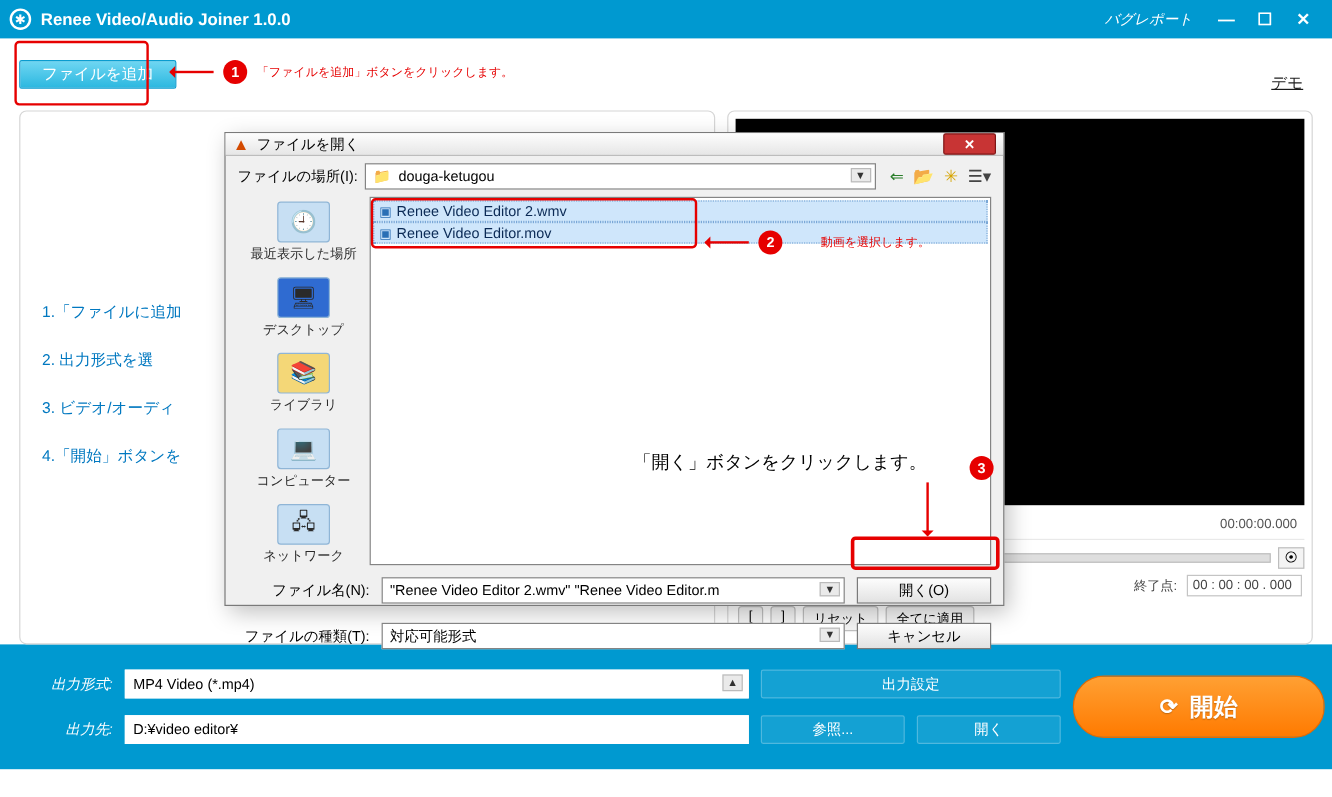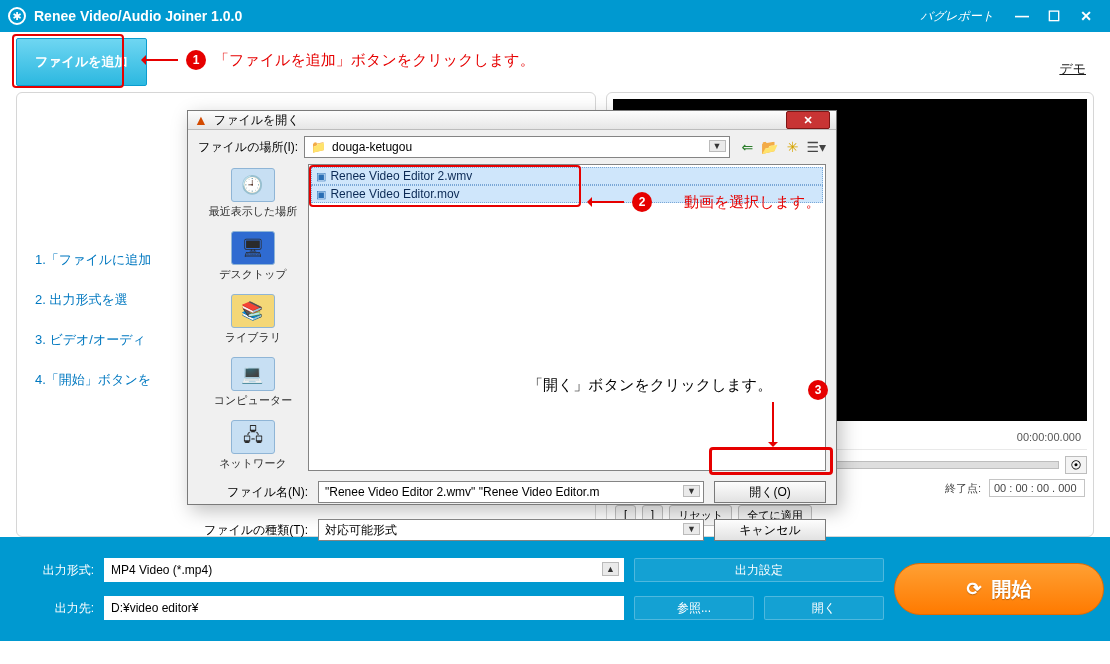--- a/index.html
+++ b/index.html
@@ -42,27 +42,27 @@
 
   
   .toolbar-row {
     height: 60px;
     display: flex;
     align-items: center;
     padding: 0 16px;
     position: relative;
   }
   .add-file-btn {
-    height: 48px;
+    height: 24px;
     padding: 0 18px;
     background: linear-gradient(#6fd6f2, #2cb8e0);
     color: #fff;
     border: 1px solid #0a9ccf;
     font-size: 13px;
-    font-weight: bold;
+    font-weight: normal;
     display: flex; align-items: center;
     border-radius: 2px;
   }
   .add-file-redbox {
     position: absolute;
     left: 12px; top: 2px;
     width: 112px; height: 54px;
     border: 2px solid #e60000;
     border-radius: 4px;
     pointer-events: none;
@@ -83,21 +83,21 @@
     position: absolute; left: -6px; top: -4px;
     border: 5px solid transparent;
     border-right-color: #e60000;
   }
   .red-circle {
     width: 20px; height: 20px; border-radius: 50%;
     background: #e60000; color: #fff;
     display: flex; align-items: center; justify-content: center;
     font-size: 12px; font-weight: bold;
   }
-  .ann-text { color: #e60000; font-size: 15px; white-space: nowrap; }
+  .ann-text { color: #e60000; font-size: 10px; white-space: nowrap; }
   .demo-link {
     position: absolute;
     right: 24px; top: 28px;
     color: #1a1a1a;
     text-decoration: underline;
     font-size: 13px;
     text-align: center;
   }
 
   
@@ -201,21 +201,21 @@
     background: #0099d0;
     padding: 18px 24px;
     display: grid;
     grid-template-columns: 70px 520px 120px 120px 1fr;
     grid-template-rows: 30px 30px;
     gap: 8px 10px;
     align-items: center;
     color: #fff;
     font-size: 12px;
   }
-  .bottom-bar .label { text-align: right; }
+  .bottom-bar .label { text-align: right; font-style: italic; }
   .bottom-bar .combo, .bottom-bar .txt {
     background: #fff;
     color: #000;
     border: 1px solid #fff;
     height: 24px;
     display: flex;
     align-items: center;
     padding: 0 6px;
     position: relative;
   }

